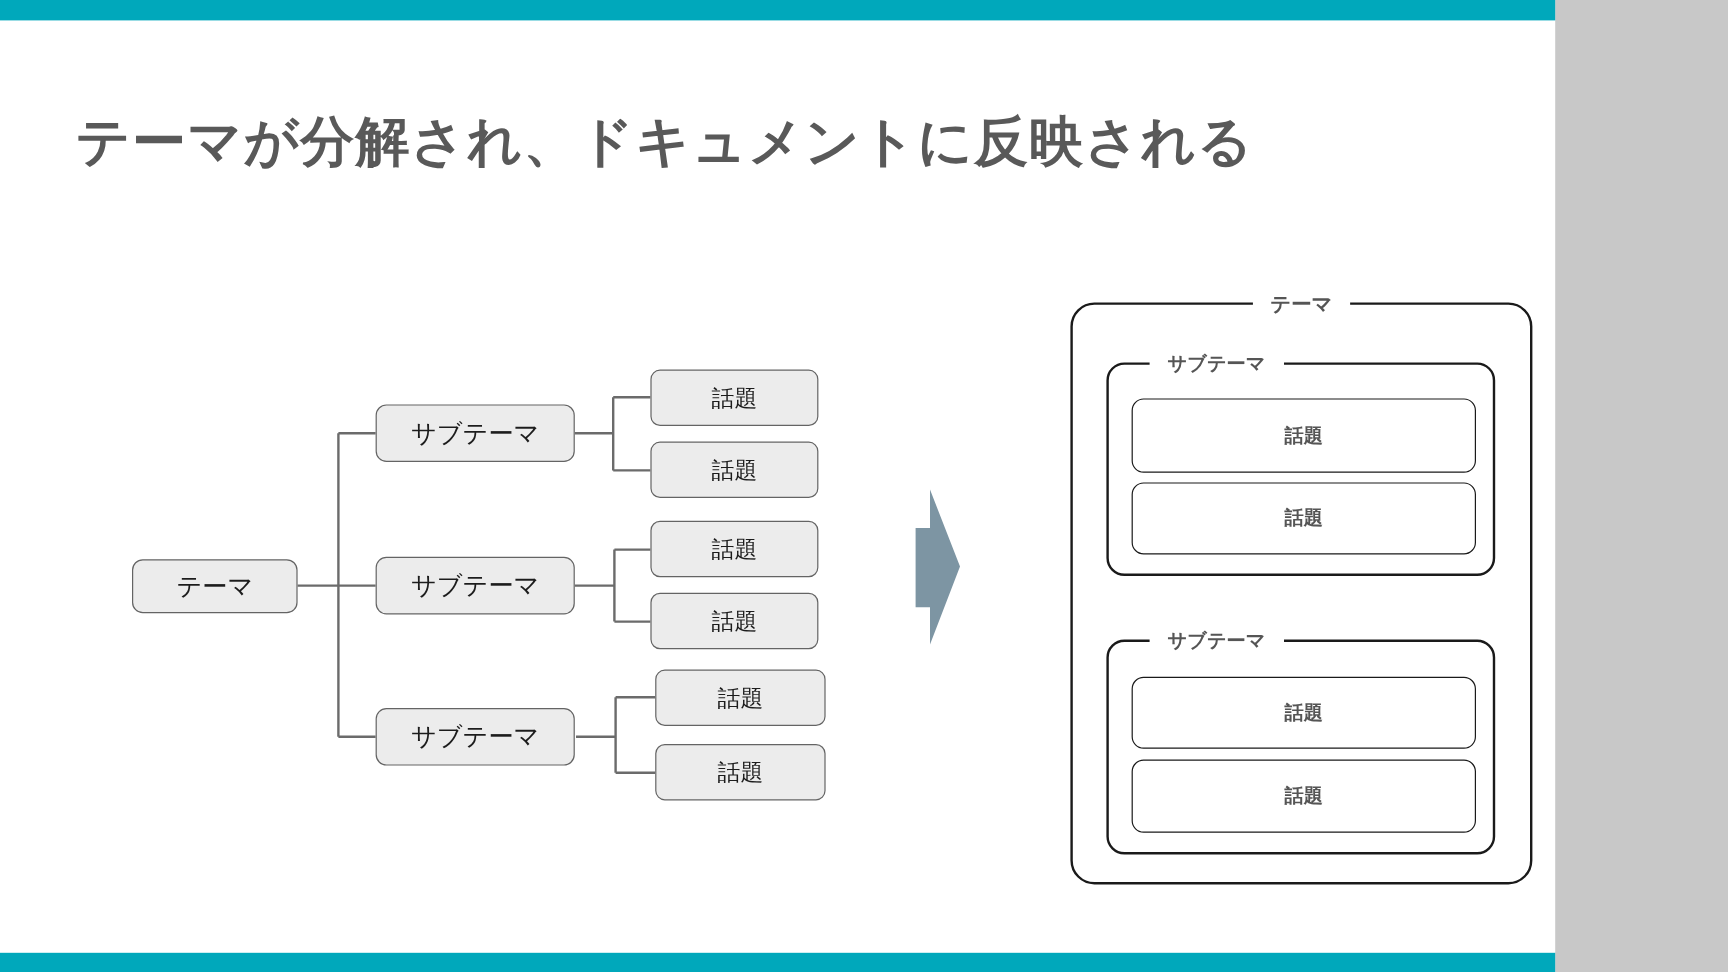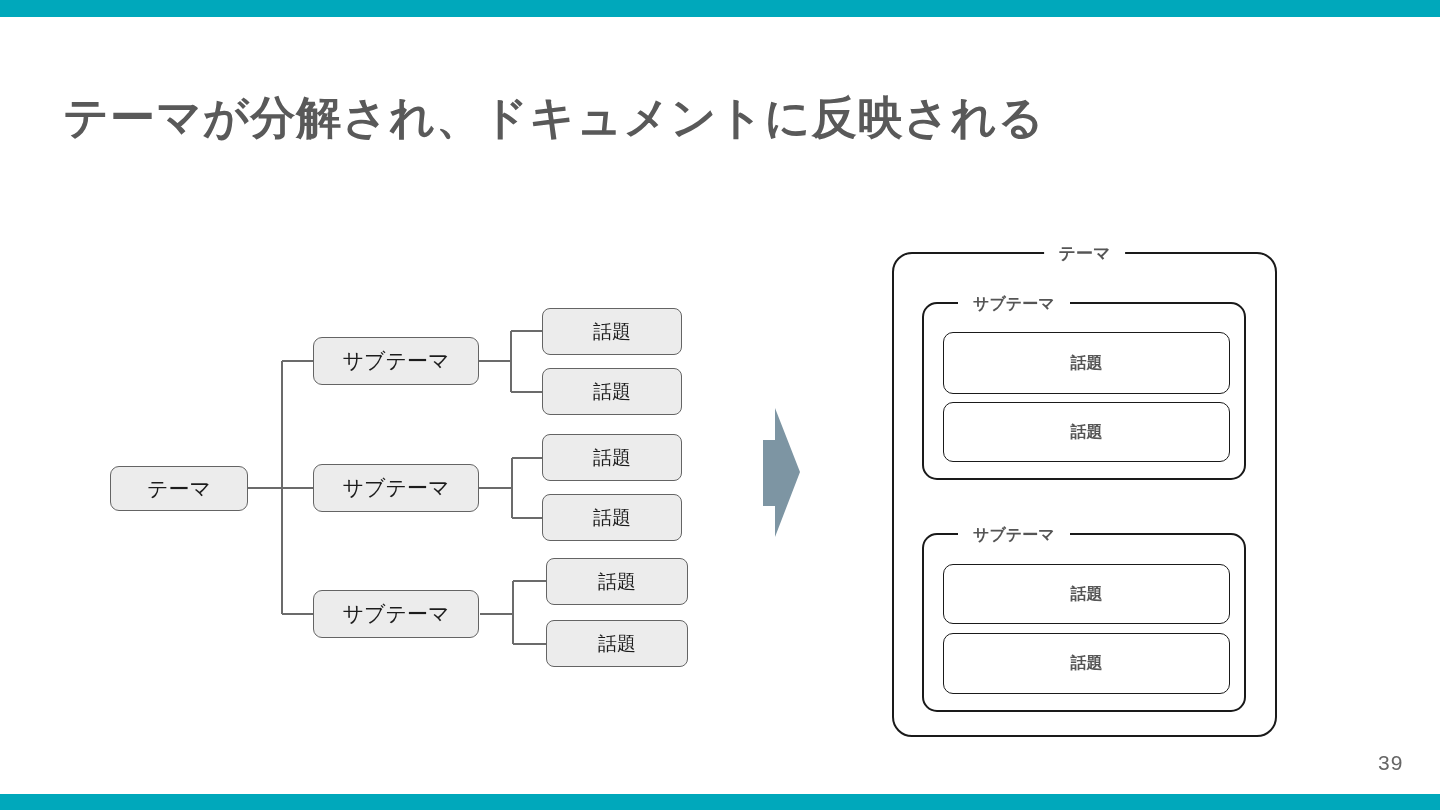--- a/index.html
+++ b/index.html
@@ -1,18 +1,18 @@
 <!DOCTYPE html>
 <html><head>
 <meta charset="utf-8">
 <style>
   html,body{margin:0;padding:0;background:#c8c8c8;}
   .slide{
     position:relative;
-    width:1440px;height:810px;
+    width:1296px;height:810px;
     background:#ffffff;
     overflow:hidden;
     font-family:"Liberation Sans", sans-serif;
   }
   .accent-bar{position:absolute;left:0;width:1440px;background:#00a8bb;}
   .accent-bar.top{top:0;height:17px;}
   .accent-bar.bottom{bottom:0;height:16px;}
 
   .slide-title{
     position:absolute;left:63px;top:88px;

